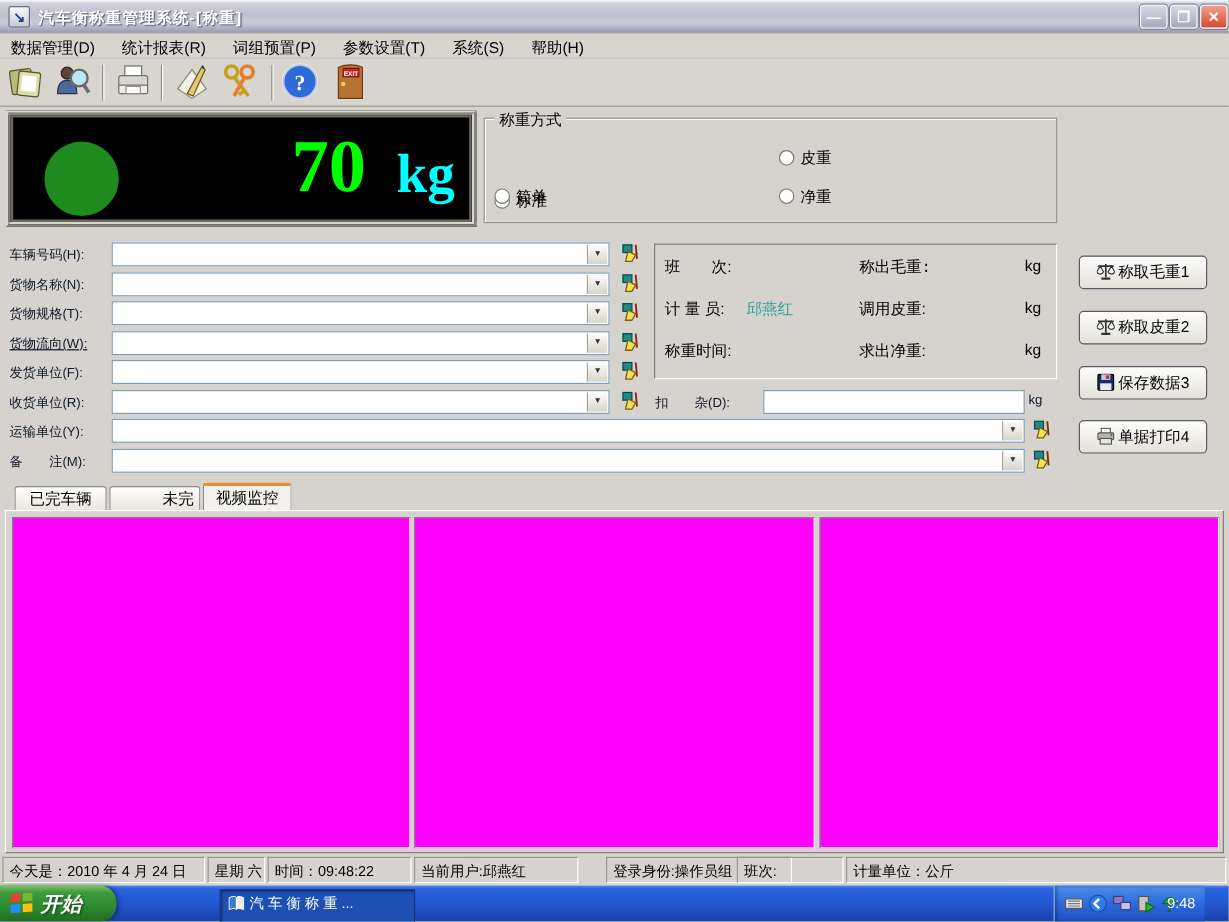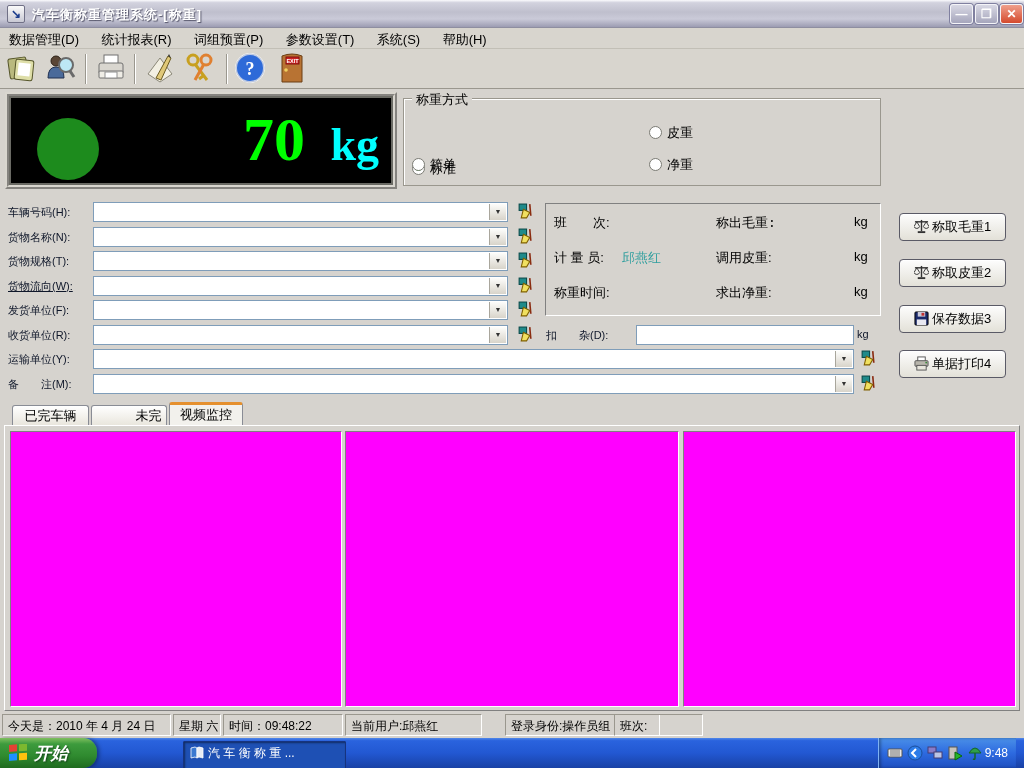--- a/index.html
+++ b/index.html
@@ -87,21 +87,21 @@
   #taskbar { left:0; top:738px; width:1024px; height:30px;
     background:linear-gradient(180deg,#5187E8 0%,#2A63DE 9%,#2258D2 50%,#1941A5 100%); }
   #start-btn { left:0; top:0; width:97px; height:30px; border-radius:0 14px 14px 0;
     background:linear-gradient(180deg,#7FBF5F 0%,#3D9B3D 20%,#2F8A2F 60%,#1F6B1F 100%);
     box-shadow:2px 0 4px rgba(0,0,0,.4); color:#fff; }
   #start-label { left:34px; top:4px; font-size:17px; font-weight:bold; font-style:italic;
     text-shadow:1px 1px 2px #14421A; }
   #task-btn { left:183px; top:3px; width:163px; height:41px; background:#1E50B4;
     border:1px solid #16337E; border-radius:1px; box-shadow:inset 1px 1px 2px rgba(0,0,0,.45);
     color:#fff; font-size:12px; line-height:23px; padding-left:6px; }
-  #tray { left:878px; top:0; width:138px; height:30px;
+  #tray { left:878px; top:0; width:126px; height:30px;
     background:linear-gradient(180deg,#4A90E8 0%,#2D6AE0 50%,#1E4FC0 100%);
     border-left:1px solid #7FB2F2; box-shadow:inset 2px 0 3px rgba(0,0,0,.3); }
   #tray-time { right:8px; top:8px; color:#fff; font-size:12px; }
   .tray-ico { top:7px; width:16px; height:16px; }
 </style>
 </head>
 <body>
 
 <div id="titlebar" class="abs">
   <div id="app-icon" class="abs">↘</div>
@@ -345,20 +345,21 @@
   <div class="vpanel abs" style="left: 678px; width: 333px; background: rgb(255, 0, 255);"></div>
 </div>
 
 <div id="statusbar" class="abs">
   <div class="spanel abs" style="left:2px;   width:169px;">今天是：2010 年 4 月 24 日</div>
   <div class="spanel abs" style="left:173px; width:48px;">星期 六</div>
   <div class="spanel abs" style="left:223px; width:120px;">时间：09:48:22</div>
   <div class="spanel abs" style="left:345px; width:137px;">当前用户:邱燕红</div>
   <div class="spanel abs" style="left:484px; width:155px;margin-left:21px;">登录身份:操作员组</div>
   <div class="spanel abs" style="left:614px; width:89px;">班次:</div>
+  <div class="spanel abs" style="left:705px; width:317px;">计量单位：公斤</div>
 </div>
 
 <div id="taskbar" class="abs">
   <div id="start-btn" class="abs">
     <svg class="abs" style="left:8px; top:6px;" width="20" height="18" viewBox="0 0 20 18">
       <rect x="1" y="1" width="8" height="7" fill="#E34234" transform="skewY(-4)"></rect>
       <rect x="11" y="1" width="8" height="7" fill="#7CB82F" transform="skewY(-4)"></rect>
       <rect x="1" y="10" width="8" height="7" fill="#1E90FF" transform="skewY(-4)"></rect>
       <rect x="11" y="10" width="8" height="7" fill="#FFC20E" transform="skewY(-4)"></rect>
     </svg>

